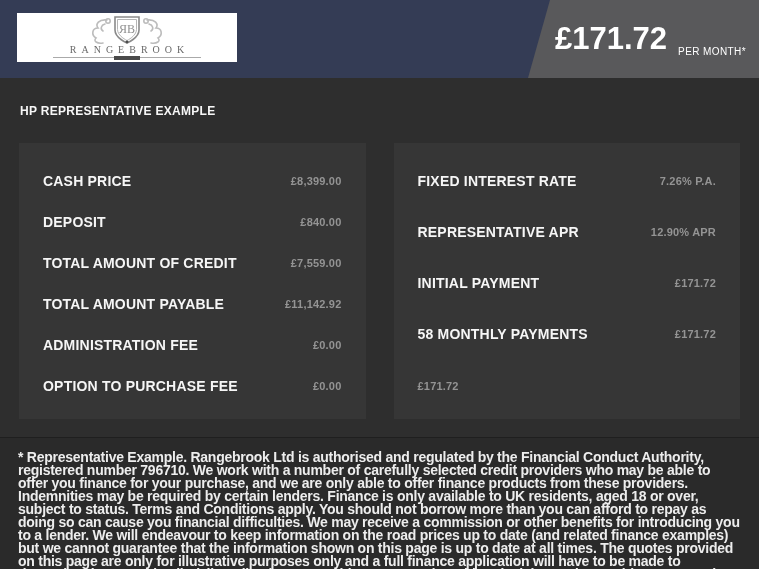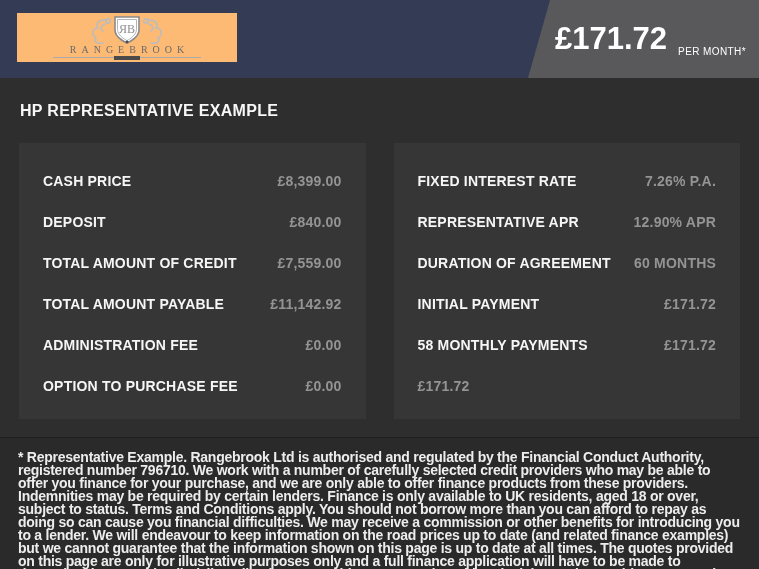--- a/index.html
+++ b/index.html
@@ -10,21 +10,21 @@
     -webkit-font-smoothing:antialiased;
   }
   .page{width:759px;height:569px;position:relative;overflow:hidden;}
 
   
   .header{
     position:relative;height:78px;background:#343c55;width:100%;
   }
   .logo-box{
     position:absolute;left:17px;top:13px;width:220px;height:49px;
-    background:#fdba74;display:flex;flex-direction:column;
+    background:#ffffff;display:flex;flex-direction:column;
     align-items:center;justify-content:center;cursor:pointer;
   }
   .brand-text{
     font-family:"Liberation Serif",serif;font-size:10px;color:#6a6a6a;
     letter-spacing:5px;line-height:10px;margin-top:0;text-indent:5px;
   }
   .brand-divider{
     width:148px;height:3px;margin-top:2px;position:relative;
     border-top:1px solid #aaaaaa;
   }
@@ -42,37 +42,37 @@
   .price-amount{
     color:#ffffff;font-size:31px;font-weight:bold;letter-spacing:0px;
   }
   .price-suffix{
     color:#ffffff;font-size:10px;font-weight:normal;letter-spacing:.4px;
     margin-top:25px;
   }
 
   
   .page-title{
-    margin:24px 20px 23px;color:#f7f7f7;font-size:16px;font-weight:bold;
+    margin:24px 20px 23px;color:#f7f7f7;font-size:12px;font-weight:bold;
     letter-spacing:.3px;line-height:18px;
   }
 
   
   .panels{display:flex;gap:28px;margin:0 19px;}
   .panel{
     flex:1;height:276px;background:#363636;
     display:flex;flex-direction:column;justify-content:space-between;
     padding:28px 24px 24px;box-sizing:border-box;
   }
   .frow{display:flex;justify-content:space-between;align-items:center;height:19px;}
   .frow .lbl{
     color:#f6f6f6;font-size:14px;font-weight:bold;letter-spacing:.2px;white-space:nowrap;
   }
   .frow .val{
-    color:#949494;font-size:14px;font-weight:bold;letter-spacing:.2px;white-space:nowrap;
+    color:#949494;font-size:11px;font-weight:bold;letter-spacing:.2px;white-space:nowrap;
   }
 
   
   .footer{
     position:absolute;left:0;right:0;top:437px;bottom:0;
     background:#2a2a2a;border-top:1px solid #1f1f1f;
     padding:13px 18px;box-sizing:border-box;
   }
   .disclaimer{
     color:#ededed;font-size:14px;font-weight:bold;line-height:13px;
@@ -154,24 +154,20 @@
     <div class="panel">
       <div class="frow">
         <span class="lbl">FIXED INTEREST RATE</span>
         <span class="val">7.26% P.A.</span>
       </div>
       <div class="frow">
         <span class="lbl">REPRESENTATIVE APR</span>
         <span class="val">12.90% APR</span>
       </div>
       <div class="frow">
-        <span class="lbl">DURATION OF AGREEMENT</span>
-        <span class="val">60 MONTHS</span>
-      </div>
-      <div class="frow">
         <span class="lbl">INITIAL PAYMENT</span>
         <span class="val">£171.72</span>
       </div>
       <div class="frow">
         <span class="lbl">58 MONTHLY PAYMENTS</span>
         <span class="val">£171.72</span>
       </div>
       <div class="frow">
         <span class="val">£171.72</span>
       </div>

